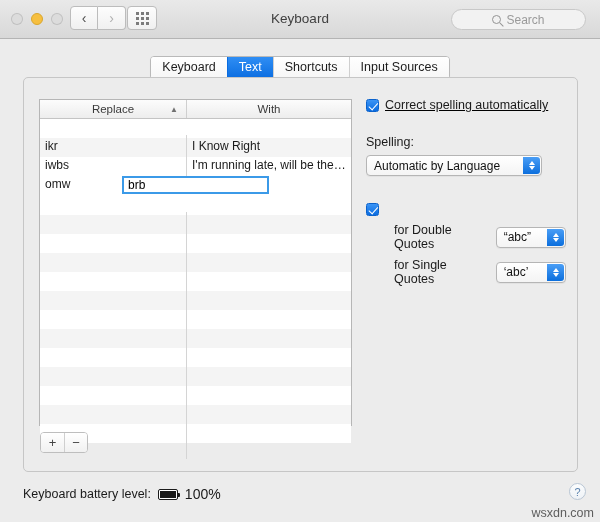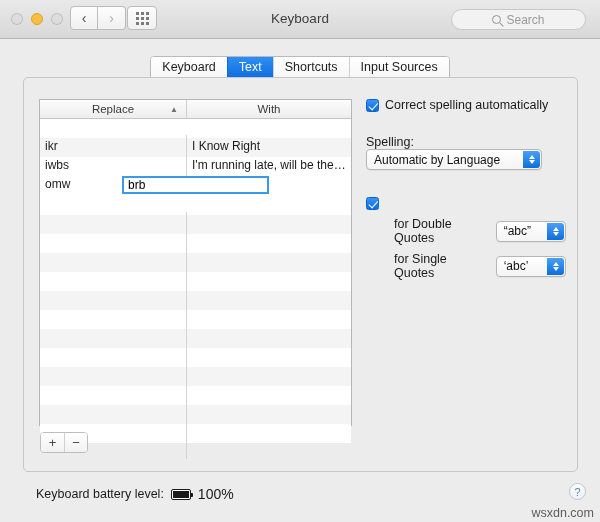--- a/index.html
+++ b/index.html
@@ -204,41 +204,41 @@
     width: 23px; height: 19px;
     background: linear-gradient(to bottom, #ffffff, #f1f1f1);
     display: flex; align-items: center; justify-content: center;
     font-size: 13px; color: #444;
     line-height: 1;
   }
   .arbtn + .arbtn { border-left: 1px solid #cfcfcf; }
 
   
   .rpanel { position: absolute; left: 366px; top: 98px; width: 200px; }
-  .checkrow { display: flex; align-items: flex-start; gap: 6px; margin-bottom: 2px; }
+  .checkrow { display: flex; align-items: flex-start; gap: 6px; margin-bottom: 2px; text-decoration: underline; }
   .checkbox {
     width: 13px; height: 13px;
     border-radius: 2.5px;
     background: linear-gradient(to bottom, #3b94f5, #0a6ce0);
     border: 1px solid #0a62cc;
     position: relative;
     flex: none;
     margin-top: 1px;
   }
   .checkbox:after {
     content: "";
     position: absolute; left: 3.5px; top: 1px;
     width: 4px; height: 7.5px;
     border: solid #fff; border-width: 0 1.7px 1.7px 0;
     transform: rotate(42deg);
   }
   .clabel { font-size: 12.5px; color: #1a1a1a; line-height: 15px; }
 
   .field-label { font-size: 12.5px; color: #1a1a1a; }
-  .spelling-label { margin-top: 22px; }
+  .spelling-label { margin-top: 22px; margin-bottom: 6px; }
 
   .popup {
     position: relative;
     height: 21px;
     background: linear-gradient(to bottom, #ffffff, #f4f4f4);
     border: 1px solid #b5b5b5;
     border-radius: 4px;
     display: flex; align-items: center;
     padding-left: 7px;
     font-size: 12px; color: #121212;
@@ -268,21 +268,21 @@
     display: flex; align-items: center;
     gap: 8px; margin-top: 7px; margin-left: 28px;
   }
   .quoterow .qlabel { font-size: 12.5px; color: #1a1a1a; width: 113px; }
   .quoterow .popup { width: 83px; }
 
   .smartgroup { margin-top: 26px; }
 
   
   .battery-row {
-    position: absolute; left: 36px; top: 486px;
+    position: absolute; left: 23px; top: 486px;
     display: flex; align-items: center; gap: 7px;
   }
   .battery-label { font-size: 12.5px; color: #1a1a1a; }
   .battery-icon {
     width: 20px; height: 11px;
     border: 1.5px solid #1a1a1a;
     border-radius: 2px;
     position: relative;
     background: #fff;
   }

